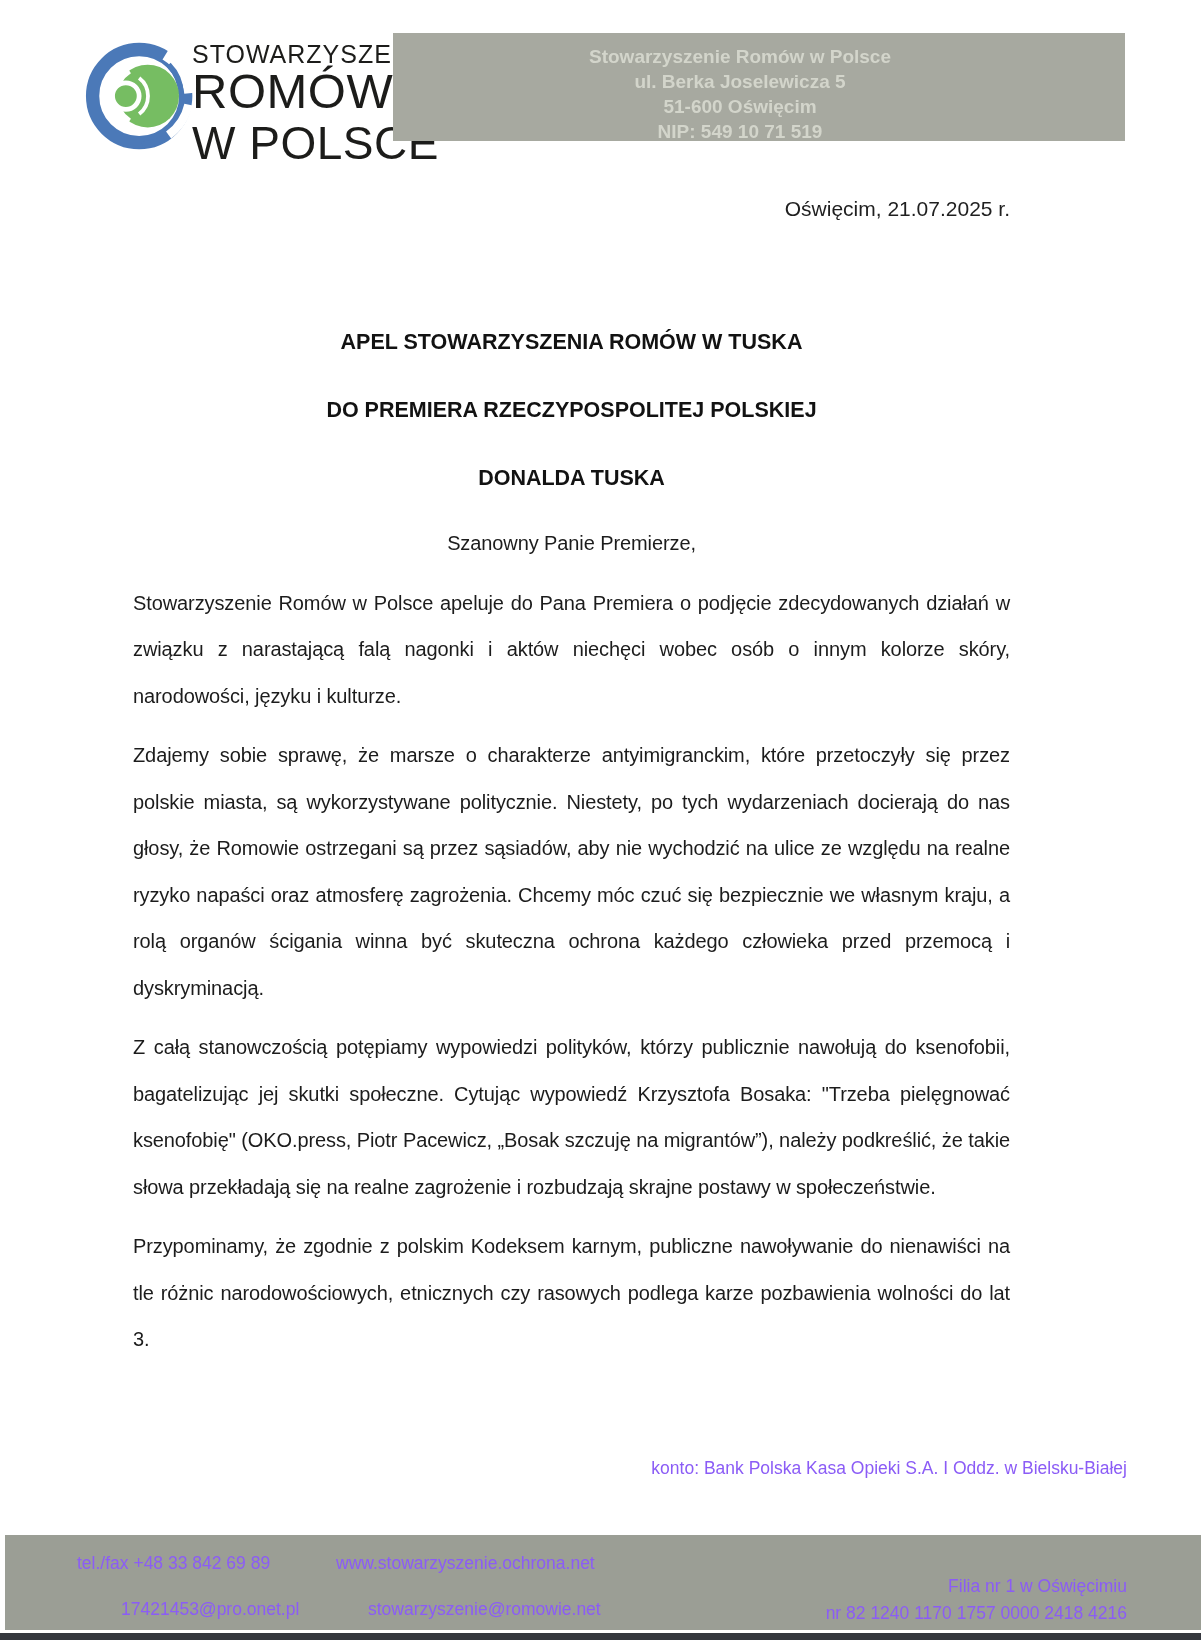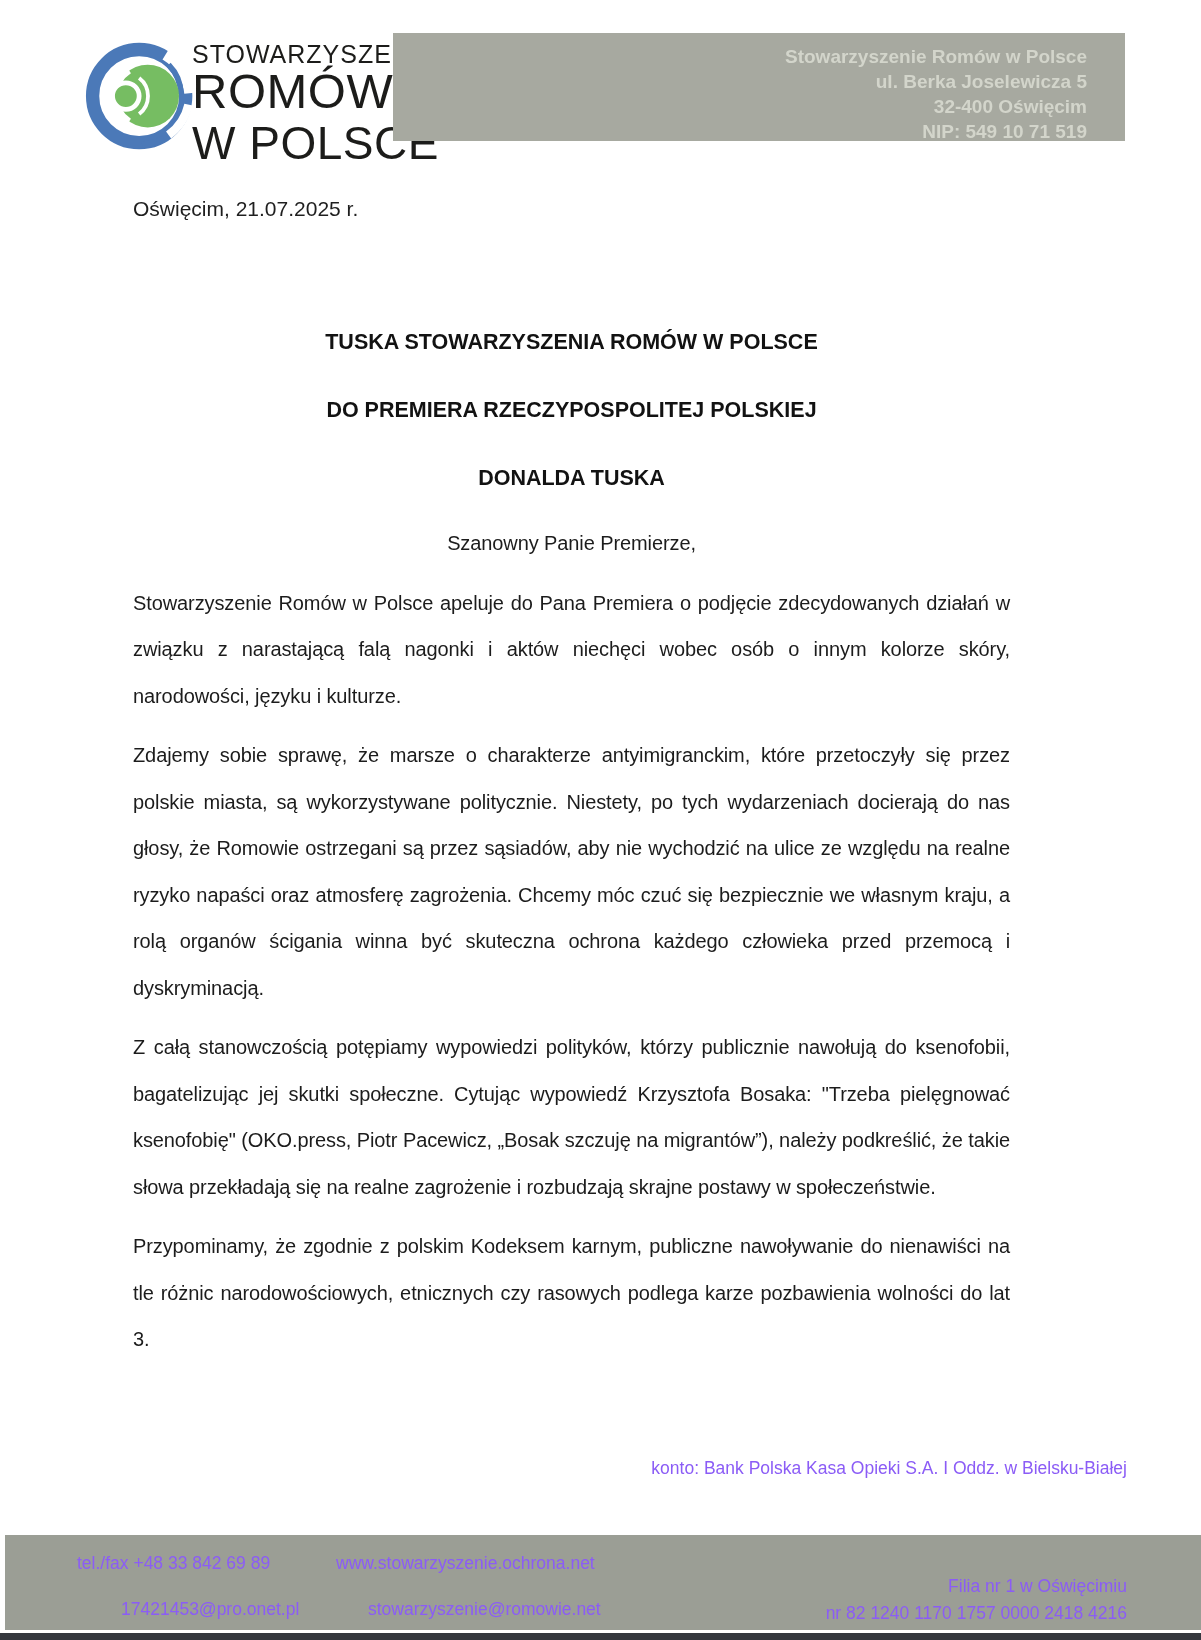--- a/index.html
+++ b/index.html
@@ -10,26 +10,26 @@
   }
   
   .logo-mark { position:absolute; left:85px; top:40px; width:114px; height:114px; }
   .logo-text { position:absolute; left:192px; top:42px; color:#1c1c1a; line-height:1; letter-spacing:0; }
   .logo-text .lt1 { font-size:25px; letter-spacing:1px; }
   .logo-text .lt2 { font-size:49px; letter-spacing:0.5px; }
   .logo-text .lt3 { font-size:46px; margin-top:4px; letter-spacing:0.5px; }
   .addr-box {
     position:absolute; left:393px; top:33px; width:732px; height:108px;
     background:#a7a9a0; color:#d3d5cb; font-weight:bold; font-size:19px;
-    line-height:25px; text-align:right; box-sizing:border-box; padding:11px 38px 0 0;
+    line-height:25px; text-align:center; box-sizing:border-box; padding:11px 38px 0 0;
   }
   
   .date-line {
     position:absolute; top:197px; left:133px; width:877px;
-    text-align:left; font-size:21px; color:#1f1f1f;
+    text-align:right; font-size:21px; color:#1f1f1f;
   }
   
   .title-block {
     position:absolute; top:330px; left:133px; width:877px;
     text-align:center; font-weight:bold; font-size:21.5px; line-height:24px; color:#121212;
   }
   .title-line + .title-line { margin-top:44px; }
   
   .letter-body {
     position:absolute; top:520px; left:133px; width:877px;
@@ -70,28 +70,28 @@
 
   <div class="logo-text">
     <div class="lt1">STOWARZYSZENIE</div>
     <div class="lt2">ROMÓW</div>
     <div class="lt3">W POLSCE</div>
   </div>
 
   <div class="addr-box">
     <div>Stowarzyszenie Romów w Polsce</div>
     <div>ul. Berka Joselewicza 5</div>
-    <div>32-400 Oświęcim</div>
+    <div>51-600 Oświęcim</div>
     <div>NIP: 549 10 71 519</div>
   </div>
 
   <div class="date-line">Oświęcim, 21.07.2025 r.</div>
 
   <div class="title-block">
-    <div class="title-line">TUSKA STOWARZYSZENIA ROMÓW W POLSCE</div>
+    <div class="title-line">APEL STOWARZYSZENIA ROMÓW W TUSKA</div>
     <div class="title-line">DO PREMIERA RZECZYPOSPOLITEJ POLSKIEJ</div>
     <div class="title-line">DONALDA TUSKA</div>
   </div>
 
   <div class="letter-body">
     <p class="salutation">Szanowny Panie Premierze,</p>
     <p>Stowarzyszenie Romów w Polsce apeluje do Pana Premiera o podjęcie zdecydowanych działań w związku z narastającą falą nagonki i aktów niechęci wobec osób o innym kolorze skóry, narodowości, języku i kulturze.</p>
     <p>Zdajemy sobie sprawę, że marsze o charakterze antyimigranckim, które przetoczyły się przez polskie miasta, są wykorzystywane politycznie. Niestety, po tych wydarzeniach docierają do nas głosy, że Romowie ostrzegani są przez sąsiadów, aby nie wychodzić na ulice ze względu na realne ryzyko napaści oraz atmosferę zagrożenia. Chcemy móc czuć się bezpiecznie we własnym kraju, a rolą organów ścigania winna być skuteczna ochrona każdego człowieka przed przemocą i dyskryminacją.</p>
     <p>Z całą stanowczością potępiamy wypowiedzi polityków, którzy publicznie nawołują do ksenofobii, bagatelizując jej skutki społeczne. Cytując wypowiedź Krzysztofa Bosaka: "Trzeba pielęgnować ksenofobię" (OKO.press, Piotr Pacewicz, „Bosak szczuję na migrantów”), należy podkreślić, że takie słowa przekładają się na realne zagrożenie i rozbudzają skrajne postawy w społeczeństwie.</p>
     <p>Przypominamy, że zgodnie z polskim Kodeksem karnym, publiczne nawoływanie do nienawiści na tle różnic narodowościowych, etnicznych czy rasowych podlega karze pozbawienia wolności do lat 3.</p>

